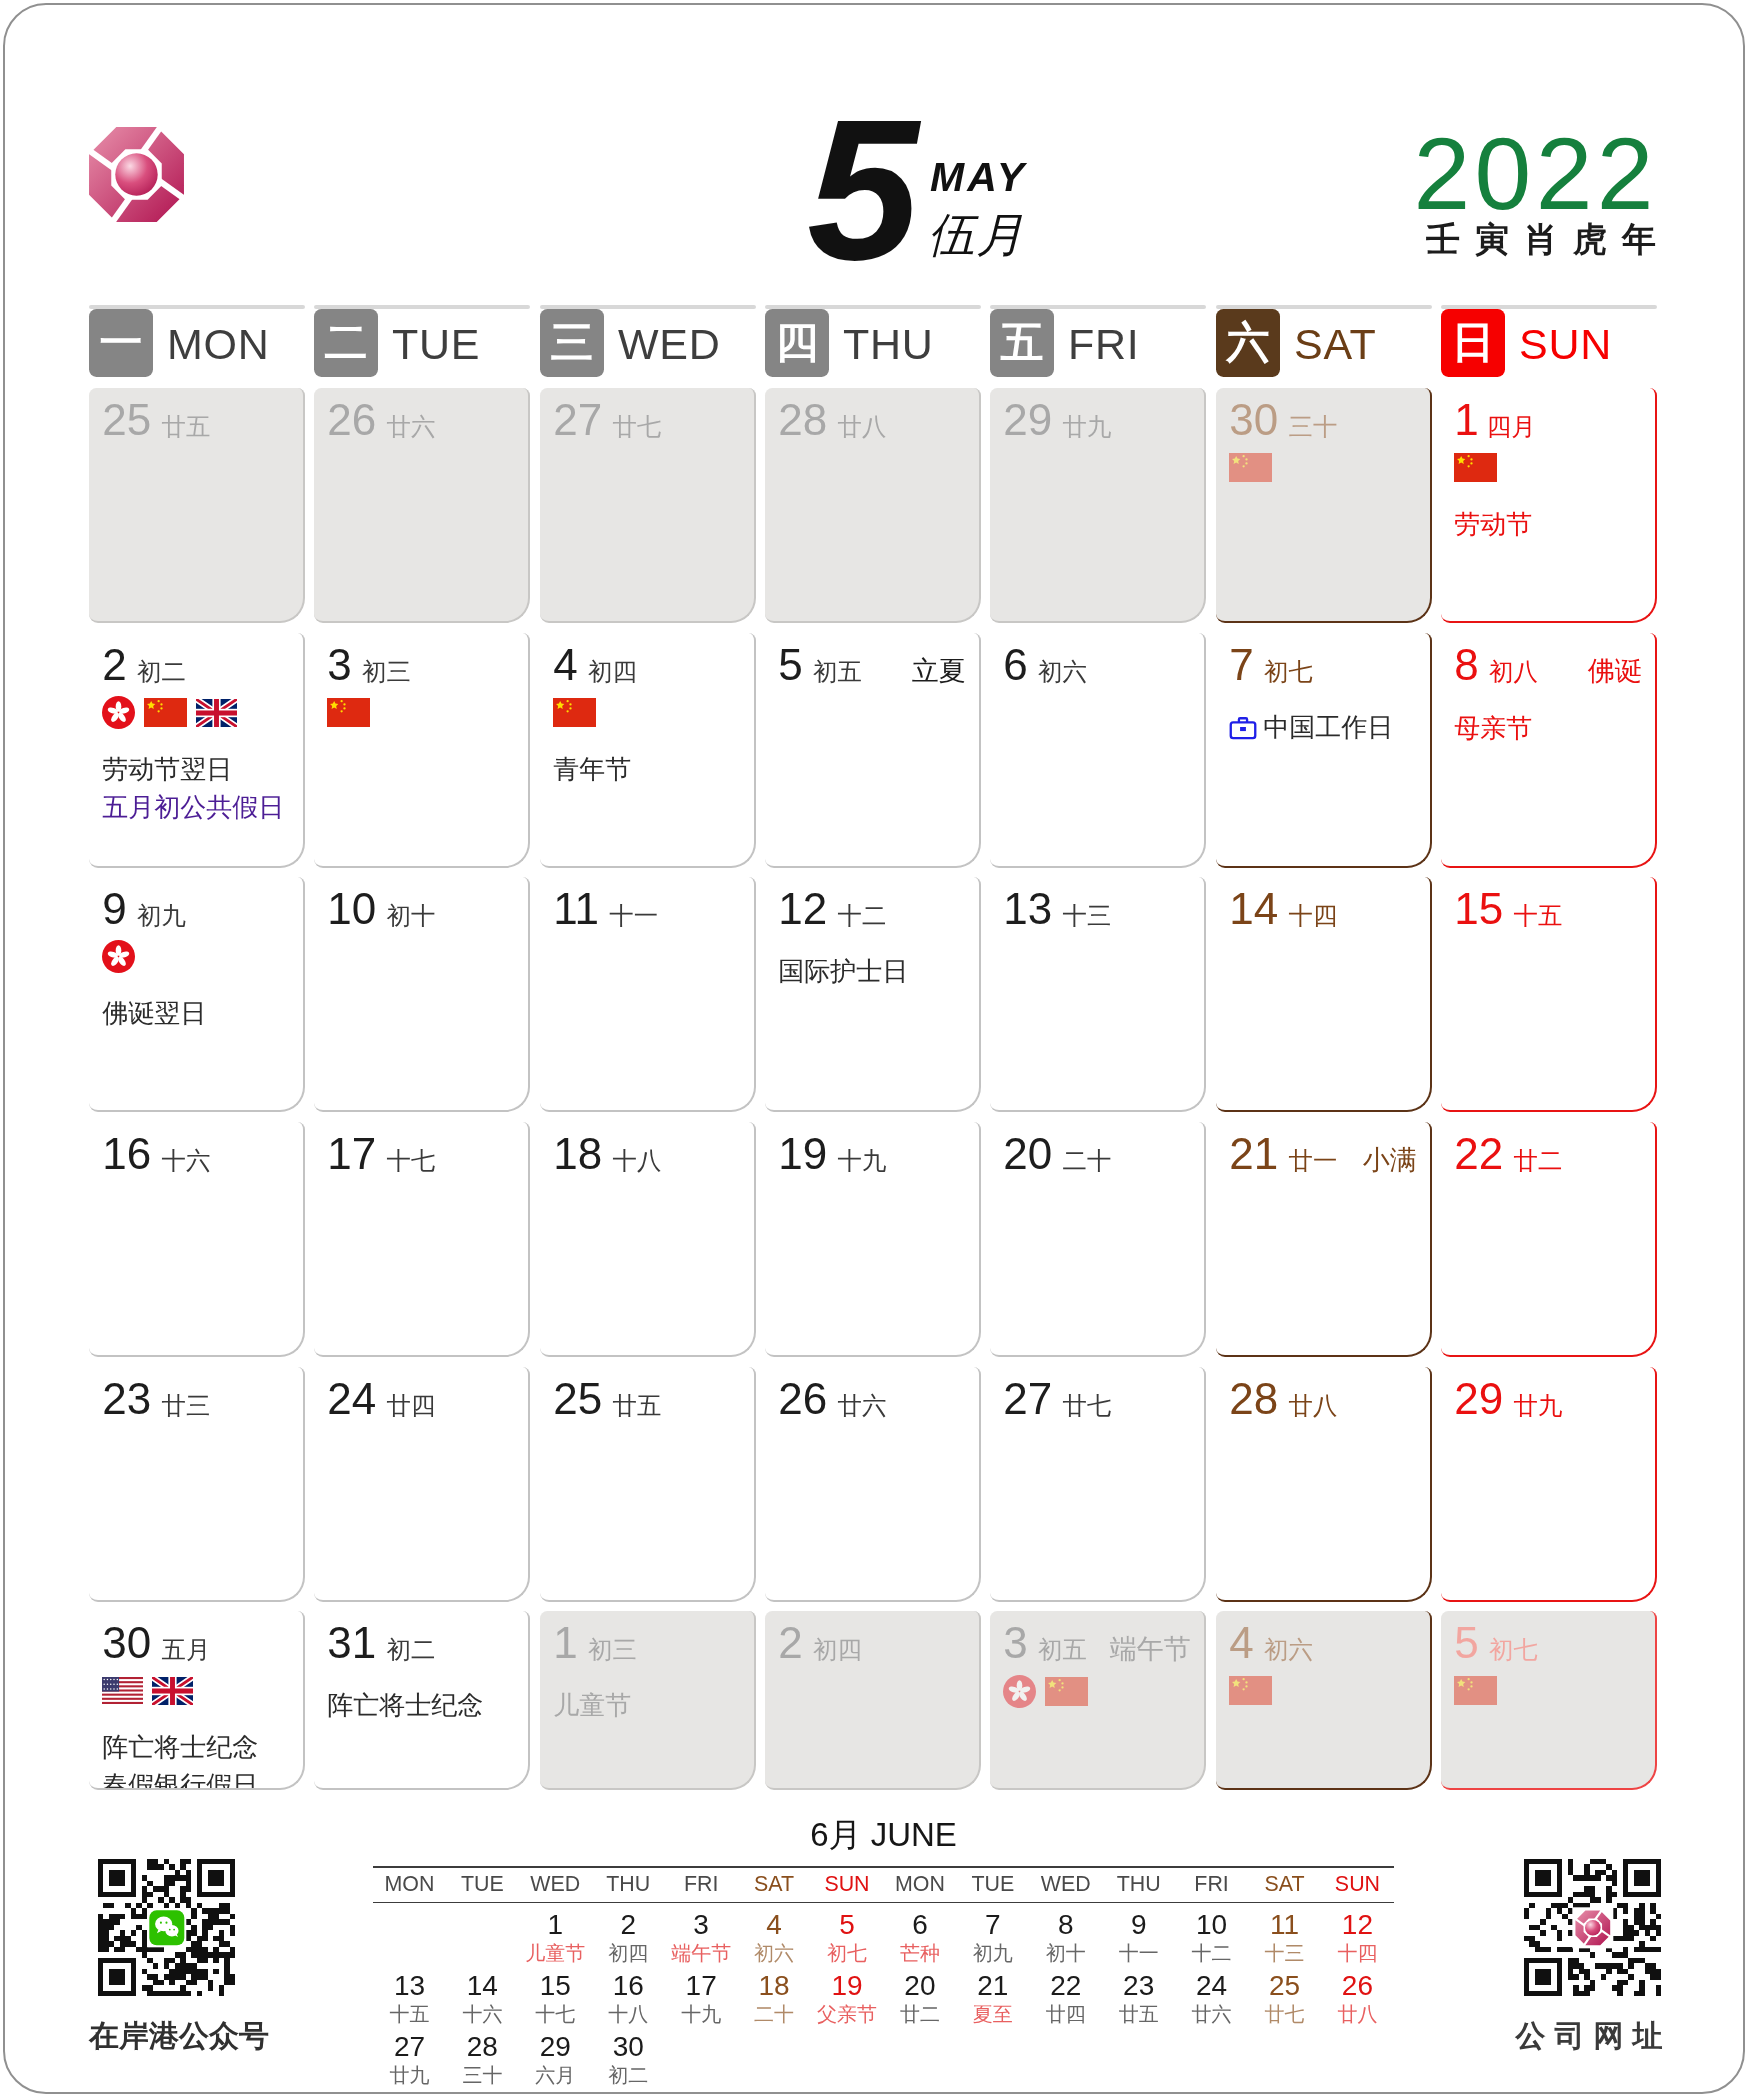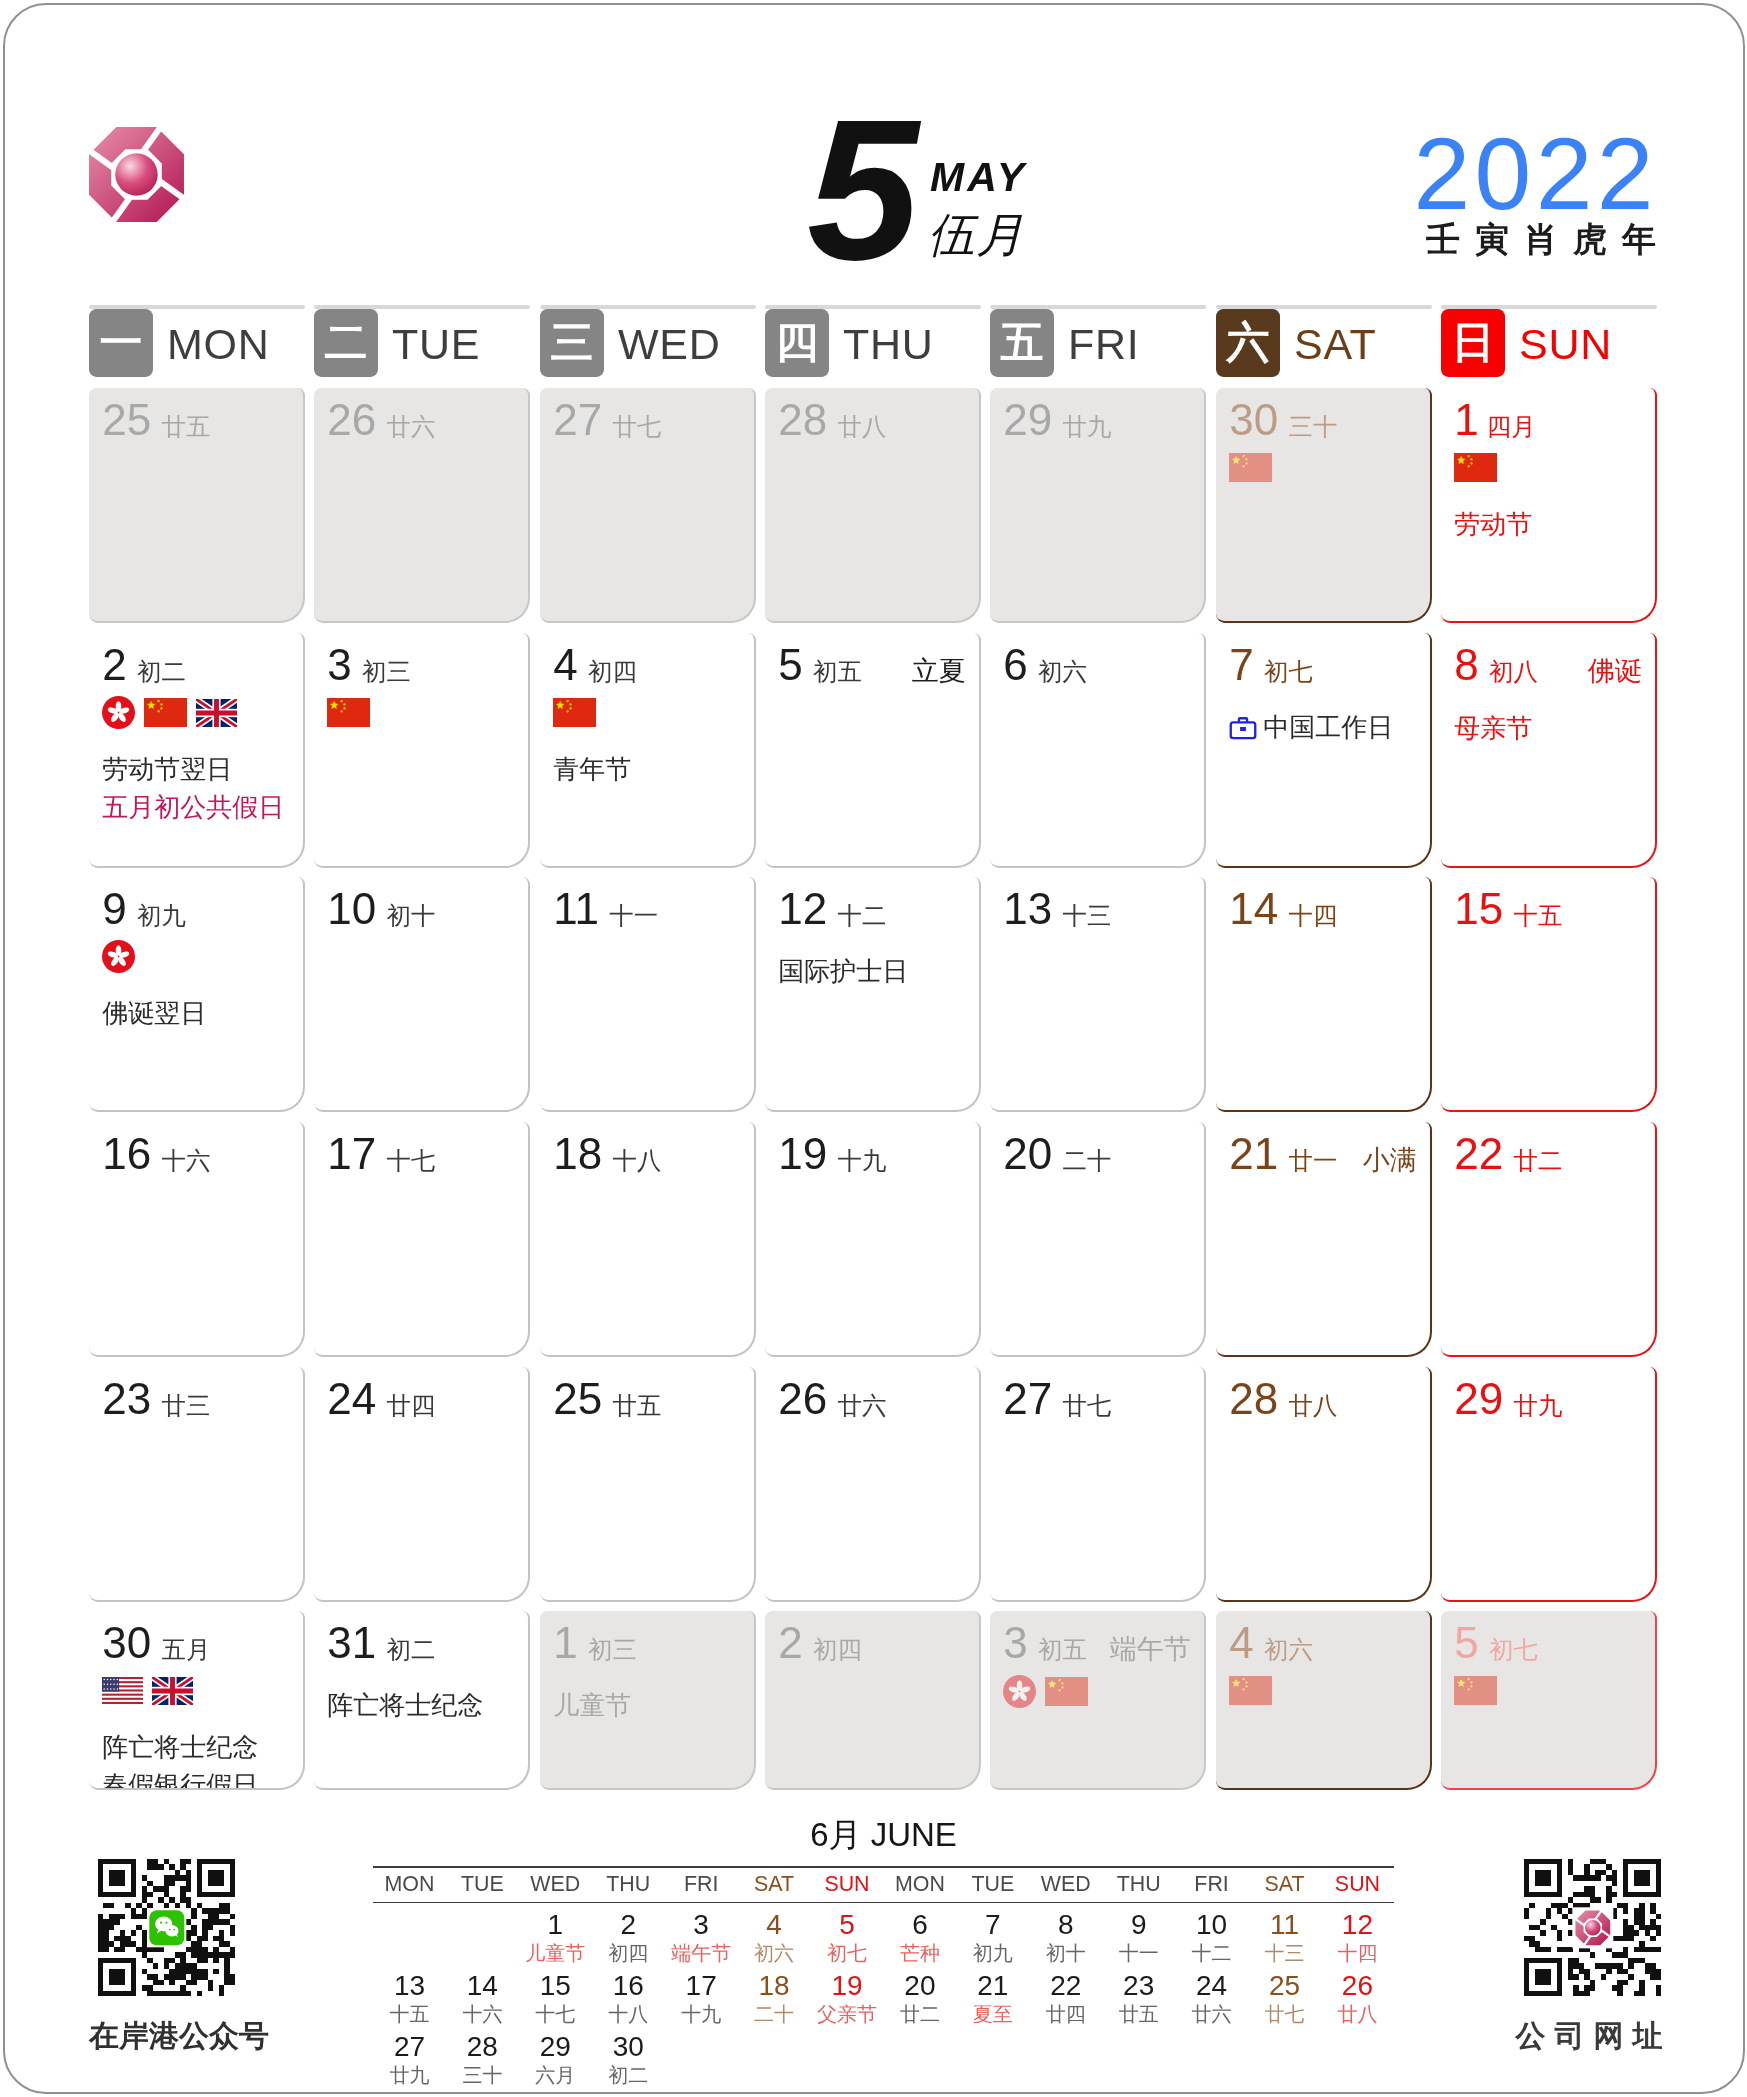--- a/index.html
+++ b/index.html
@@ -97,21 +97,21 @@
           <circle cx="50" cy="50" r="21" fill="url(#lg2)"></circle>
         </svg>
       </span>
     <div class="brand-text">
     </div>
   </div>
 
   <div class="month-num">5</div>
   <div class="month-en">MAY</div>
   <div class="month-cn">伍月</div>
-  <div class="year-num" id="year-num" style="color: #3b82f6;">2022</div>
+  <div class="year-num" id="year-num" style="color: #15803d;">2022</div>
   <div class="year-cn">壬寅肖虎年</div>
 
   <div id="weekday-row">
       <div class="wk" style="left: 89px; top: 305px; width: 216px;">
         <div class="wk-bar"></div>
         <div class="wk-badge" style="background: rgb(133, 133, 133);">一</div>
         <span class="wk-en" style="color: rgb(62, 62, 62);">MON</span>
       </div>
       <div class="wk" style="left: 314px; top: 305px; width: 216px;">
         <div class="wk-bar"></div>
@@ -253,21 +253,21 @@
               <rect y="7" width="30" height="6" fill="#fff"></rect>
               <rect x="13.2" width="3.6" height="20" fill="#C8102E"></rect>
               <rect y="8.2" width="30" height="3.6" fill="#C8102E"></rect>
             </svg>
           </span>
         </div>
         <div class="lines">
           <div class="hline" style="color: rgb(43, 43, 43);">
             <span>劳动节翌日</span>
           </div>
-          <div class="hline" style="color: #be185d;">
+          <div class="hline" style="color: #4c1d95;">
             <span>五月初公共假日</span>
           </div>
         </div>
       </div>
       <div class="cell" style="left: 314px; top: 633px; width: 216px; height: 235px; background: rgb(255, 255, 255); border-color: rgb(195, 195, 195);">
         <div class="dline">
           <span class="num" style="color: rgb(29, 29, 29);">3</span>
           <span class="lunar" style="color: rgb(58, 58, 58);">初三</span>
         </div>
         <div class="flags">

